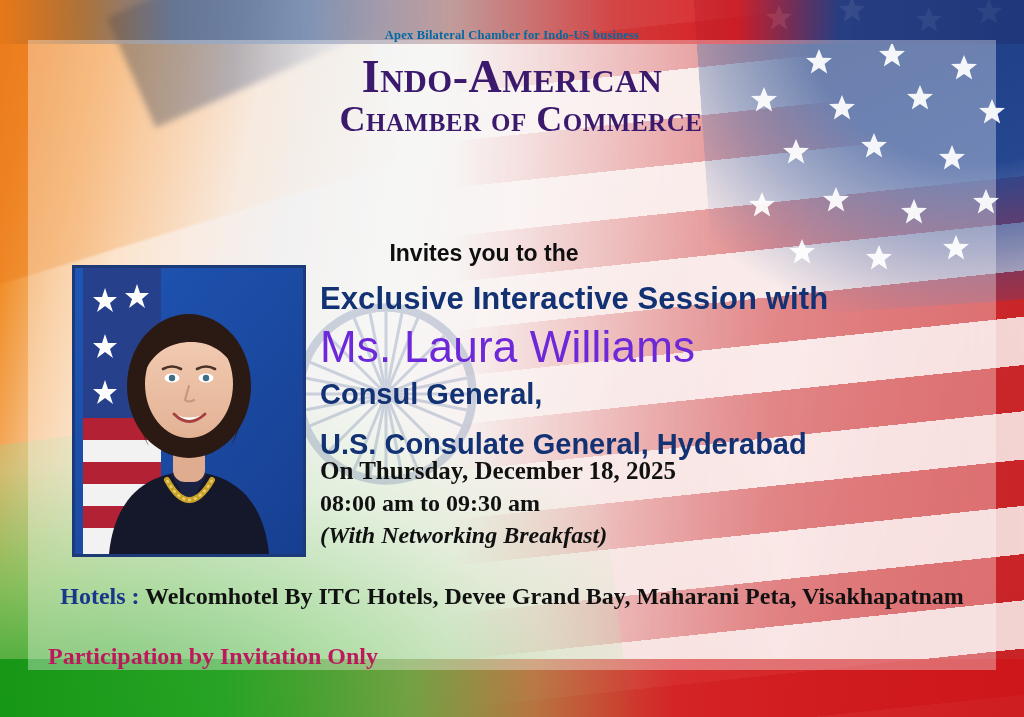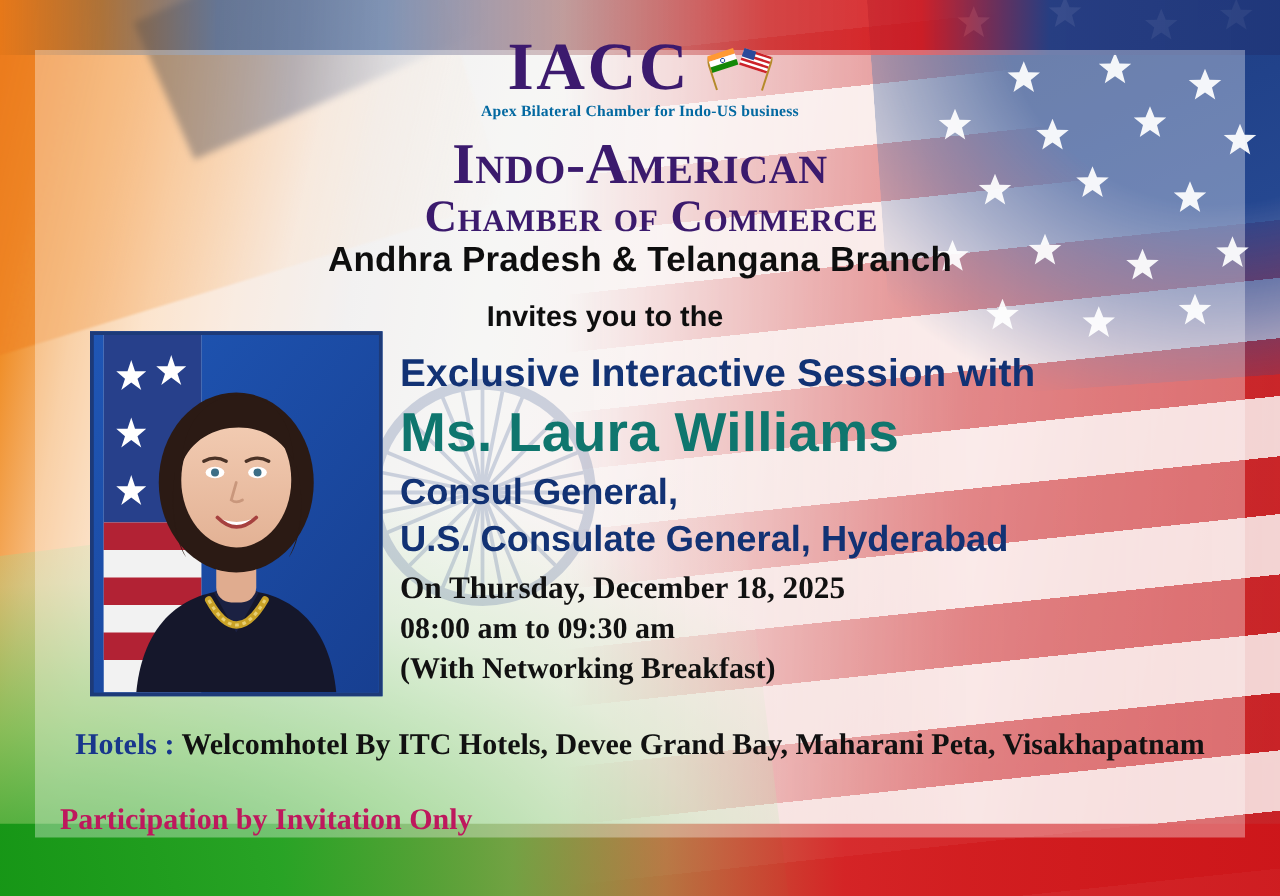--- a/index.html
+++ b/index.html
@@ -194,37 +194,37 @@
   .portrait svg { display:block; width:100%; height:100%; }
 
   
   .headline { position: absolute; left: 320px; top: 282px; width: 690px; text-align: left; }
   .h-session {
     font-size: 31px; font-weight: 700; color: #123274; letter-spacing: .1px;
     line-height: 1.12;
   }
   .h-name {
     margin-top: 6px;
-    font-size: 44px; font-weight: 700; color: #0f766e; letter-spacing: .2px;
+    font-size: 44px; font-weight: 400; color: #6d28d9; letter-spacing: .2px;
     line-height: 1.1;
   }
   .h-role {
     margin-top: 6px;
     font-size: 29px; font-weight: 700; color: #123274; line-height: 1.18;
   }
 
   
   .dateblock {
     position: absolute; left: 320px; top: 455px; width: 690px; text-align: left;
     font-family: "Liberation Serif", serif;
     color: #111111;
   }
   .dateblock .d1 { font-size: 25px; font-weight: 700; line-height: 1.3; }
   .dateblock .d2 { font-size: 24px; font-weight: 700; line-height: 1.3; }
-  .dateblock .d3 { font-size: 24px; font-weight: 700; line-height: 1.35; }
+  .dateblock .d3 { font-size: 24px; font-weight: 700; font-style: italic; line-height: 1.35; }
 
   
   .venue {
     position: absolute; left: 0; top: 583px; width: 1024px; text-align: center;
     font-family: "Liberation Serif", serif;
     font-size: 24px; font-weight: 700; color: #111111;
     white-space: nowrap;
   }
   .venue .vlabel { color: #18368c; }
 
@@ -310,51 +310,27 @@
           <line x1="-86" y1="-17" x2="0" y2="0"></line>
       </g>
     </g>
   </svg>
 
   <div class="panel"></div>
 
   <div class="content">
 
     <div class="logo-block">
-      <div class="iacc-row">
-        <span class="iacc-word">IACC</span>
-        <svg class="flags-pin" viewBox="0 0 52 40">
-
-          <g transform="rotate(-18 14 18)">
-            <rect x="2" y="8" width="22" height="4.6" fill="#ff9933"></rect>
-            <rect x="2" y="12.6" width="22" height="4.6" fill="#ffffff"></rect>
-            <rect x="2" y="17.2" width="22" height="4.6" fill="#138808"></rect>
-            <circle cx="13" cy="14.9" r="1.7" fill="none" stroke="#0a3a8f" stroke-width="0.7"></circle>
-            <rect x="0.6" y="8" width="1.6" height="28" fill="#b58a2a"></rect>
-          </g>
-
-          <g transform="rotate(18 36 18)">
-            <rect x="26" y="8" width="23" height="14" fill="#ffffff"></rect>
-            <rect x="26" y="8" width="23" height="2" fill="#cc2229"></rect>
-            <rect x="26" y="12" width="23" height="2" fill="#cc2229"></rect>
-            <rect x="26" y="16" width="23" height="2" fill="#cc2229"></rect>
-            <rect x="26" y="20" width="23" height="2" fill="#cc2229"></rect>
-            <rect x="26" y="8" width="10" height="7" fill="#2a4a9a"></rect>
-            <rect x="49" y="8" width="1.6" height="28" fill="#b58a2a"></rect>
-          </g>
-        </svg>
-      </div>
       <div class="iacc-tagline">Apex Bilateral Chamber for Indo-US business</div>
       <div class="iacc-name">
         <div class="l1">Indo-American</div>
         <div class="l2">Chamber of Commerce</div>
       </div>
     </div>
 
-    <div class="branch">Andhra Pradesh &amp; Telangana Branch</div>
     <div class="invite">Invites you to the</div>
 
     <div class="portrait">
       <svg viewBox="0 0 228 286" preserveAspectRatio="xMidYMid slice">
         <defs>
           <linearGradient id="bgblue" x1="0" y1="0" x2="1" y2="1">
             <stop offset="0%" stop-color="#1f56b5"></stop>
             <stop offset="100%" stop-color="#173f91"></stop>
           </linearGradient>
           <linearGradient id="skin" x1="0" y1="0" x2="0" y2="1">
@@ -406,21 +382,21 @@
 
         <path d="M92 212 Q114 252 137 212" stroke="#c9a227" stroke-width="6" fill="none" stroke-linecap="round"></path>
         <path d="M92 212 Q114 252 137 212" stroke="#e8cf72" stroke-width="2.4" fill="none" stroke-dasharray="3 3"></path>
       </svg>
     </div>
 
     <div class="headline">
       <div class="h-session">Exclusive Interactive Session with</div>
       <div class="h-name">Ms. Laura Williams</div>
       <div class="h-role">Consul General,</div>
-      <div class="h-role" style="margin-top:4px;">U.S. Consulate General, Hyderabad</div>
+      <div class="h-role" style="margin-top:16px;">U.S. Consulate General, Hyderabad</div>
     </div>
 
     <div class="dateblock">
       <div class="d1">On Thursday, December 18, 2025</div>
       <div class="d2">08:00 am to 09:30 am</div>
       <div class="d3">(With Networking Breakfast)</div>
     </div>
 
     <div class="venue">
       <span class="vlabel">Hotels :</span>

